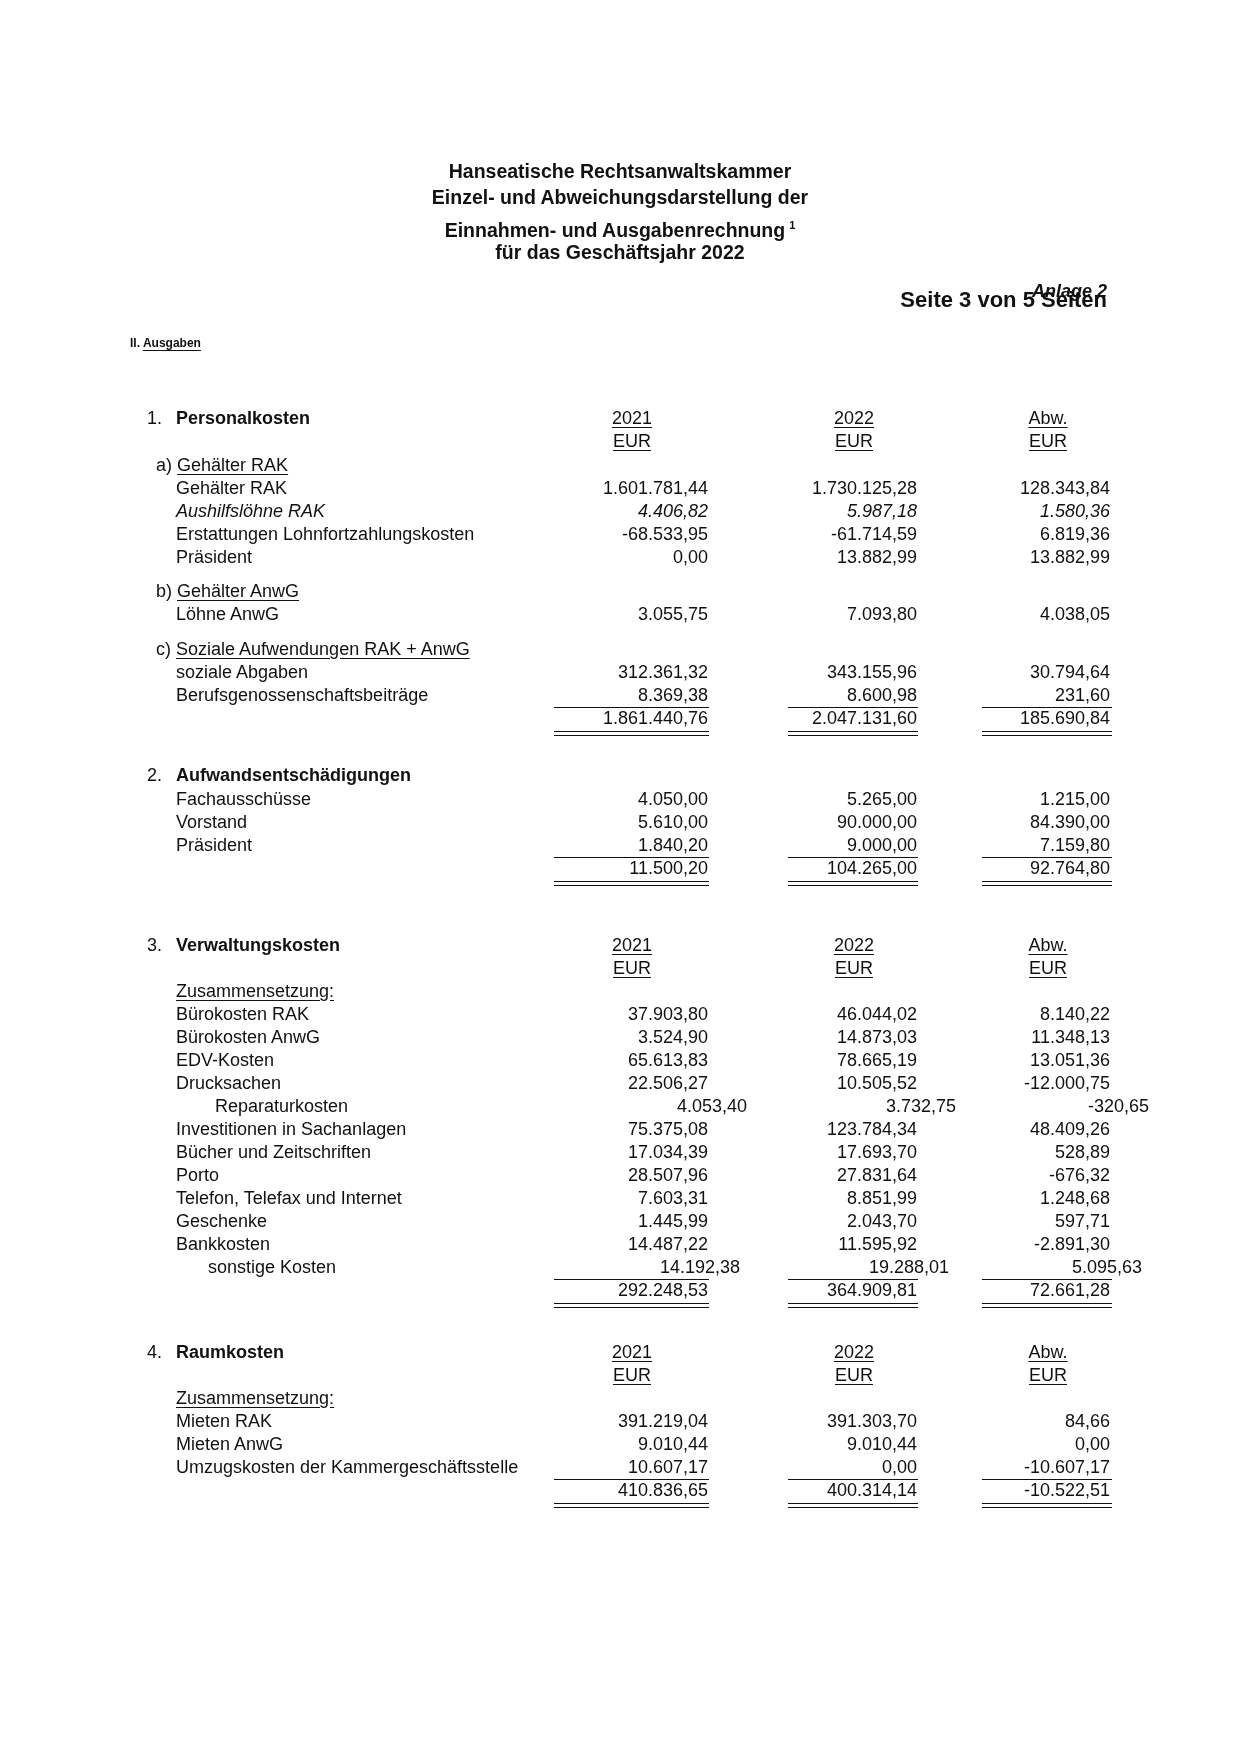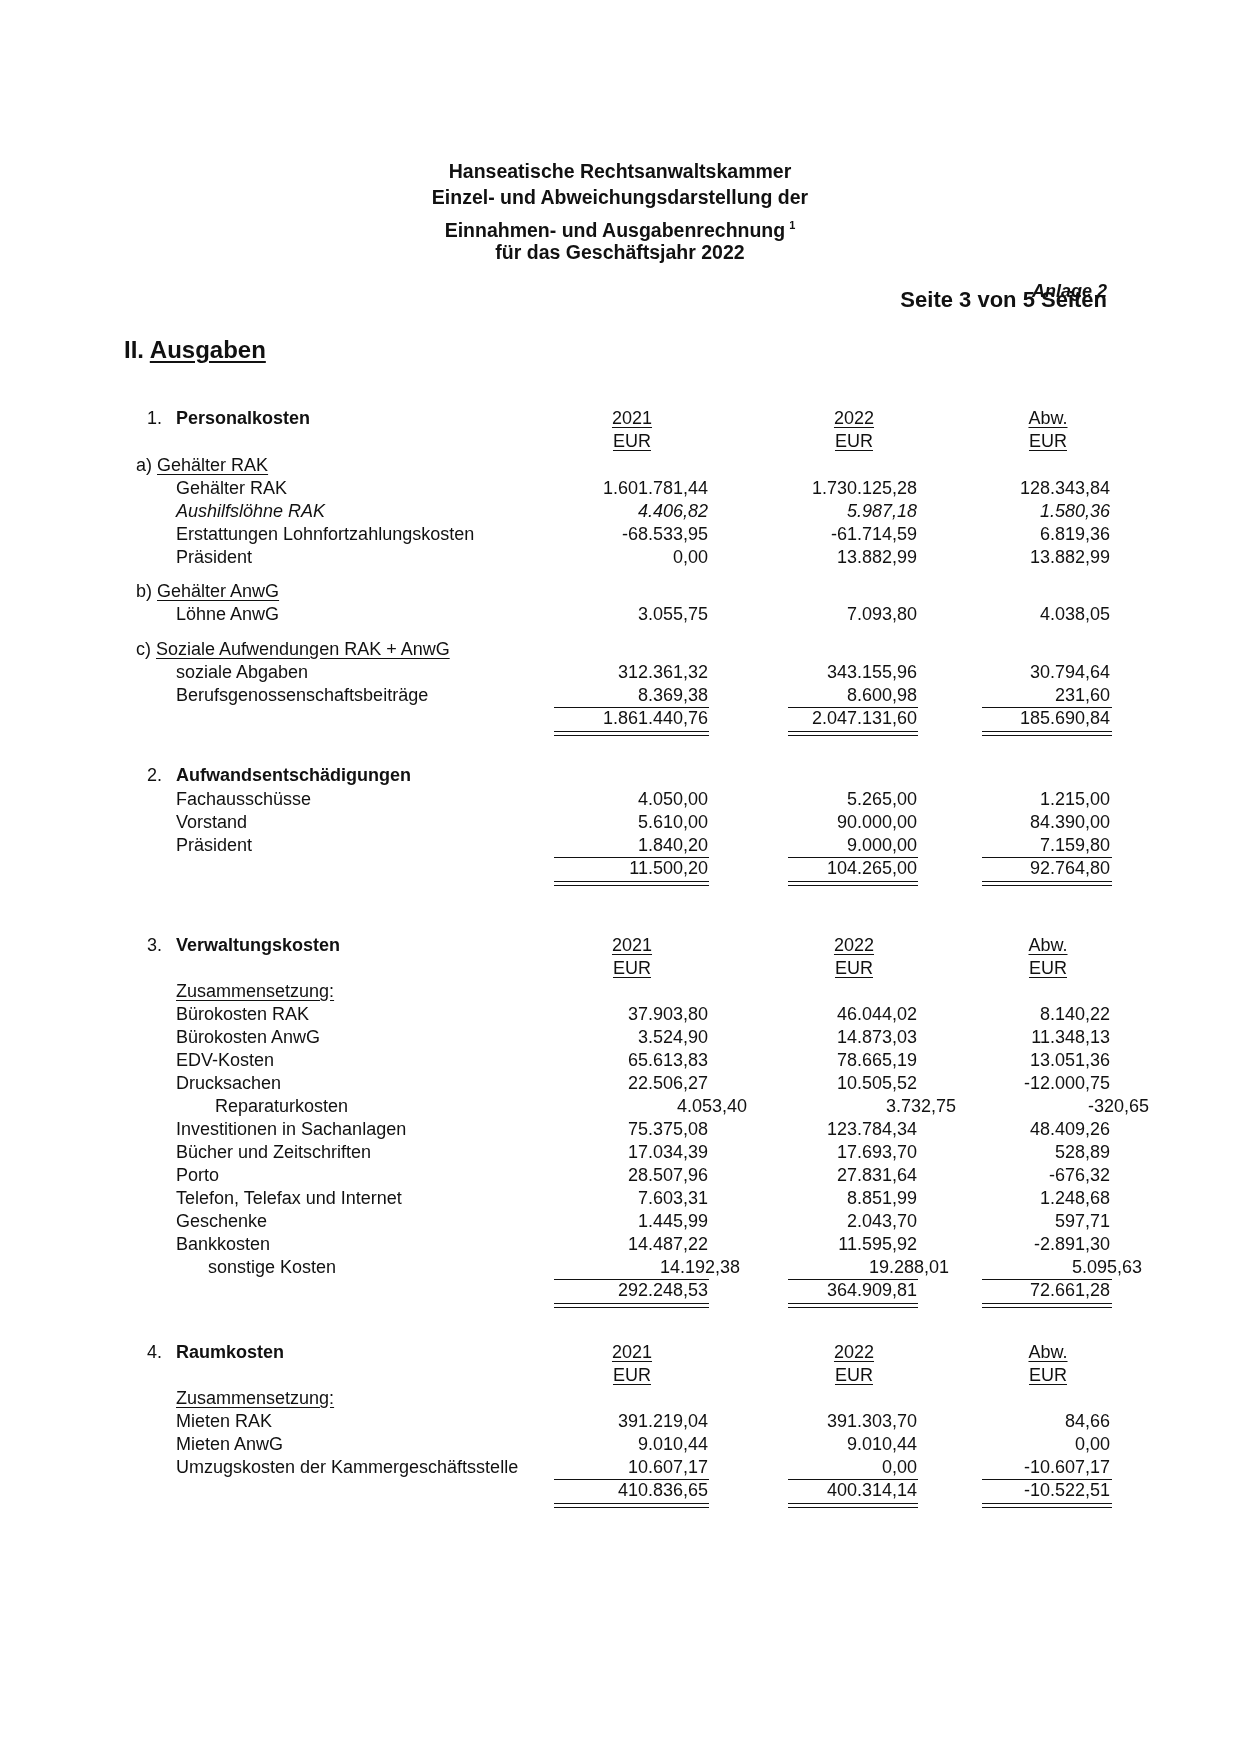--- a/index.html
+++ b/index.html
@@ -3,26 +3,26 @@
 <meta charset="utf-8">
 <style>
   html, body { margin: 0; padding: 0; background: #ffffff; }
   body { width: 1240px; height: 1754px; position: relative; overflow: hidden;
          font-family: "Liberation Sans", sans-serif; color: #111; }
   .abs { position: absolute; }
   .title { left: 0; width: 1240px; text-align: center; font-weight: bold; font-size: 19.5px; line-height: 26px; }
   .title sup { font-size: 11px; vertical-align: 8px; margin-left: 4px; }
   .anlage { right: 133px; font-size: 18px; font-weight: bold; font-style: italic; text-align: right; }
   .seite { right: 133px; font-size: 22px; font-weight: bold; text-align: right; }
-  .sec { left: 124px; font-size: 24px; font-weight: bold; }
+  .sec { left: 130px; font-size: 12px; font-weight: bold; }
   .u { text-decoration: underline; text-underline-offset: 3px; }
   .row { position: absolute; left: 0; width: 1240px; height: 23px; font-size: 18px; line-height: 23px; }
   .num { position: absolute; left: 147px; }
   .lbl { position: absolute; left: 176px; white-space: nowrap; }
-  .lbl-sub { position: absolute; left: 136px; white-space: nowrap; }
+  .lbl-sub { position: absolute; left: 156px; white-space: nowrap; }
   .bold { font-weight: bold; }
   .c1, .c2, .c3 { position: absolute; text-align: right; white-space: nowrap; }
   .c1 { right: 532px; }
   .c2 { right: 323px; }
   .c3 { right: 130px; }
   .hdr { text-align: center; width: 60px; }
   .h1 { left: 602px; } .h2 { left: 824px; } .h3 { left: 1018px; }
   .hdr span { text-decoration: underline; text-underline-offset: 3px; }
   .line { position: absolute; height: 0; border-top: 1.5px solid #111; }
   .dbl { position: absolute; height: 3px; border-top: 1.5px solid #111; border-bottom: 1.5px solid #111; }

